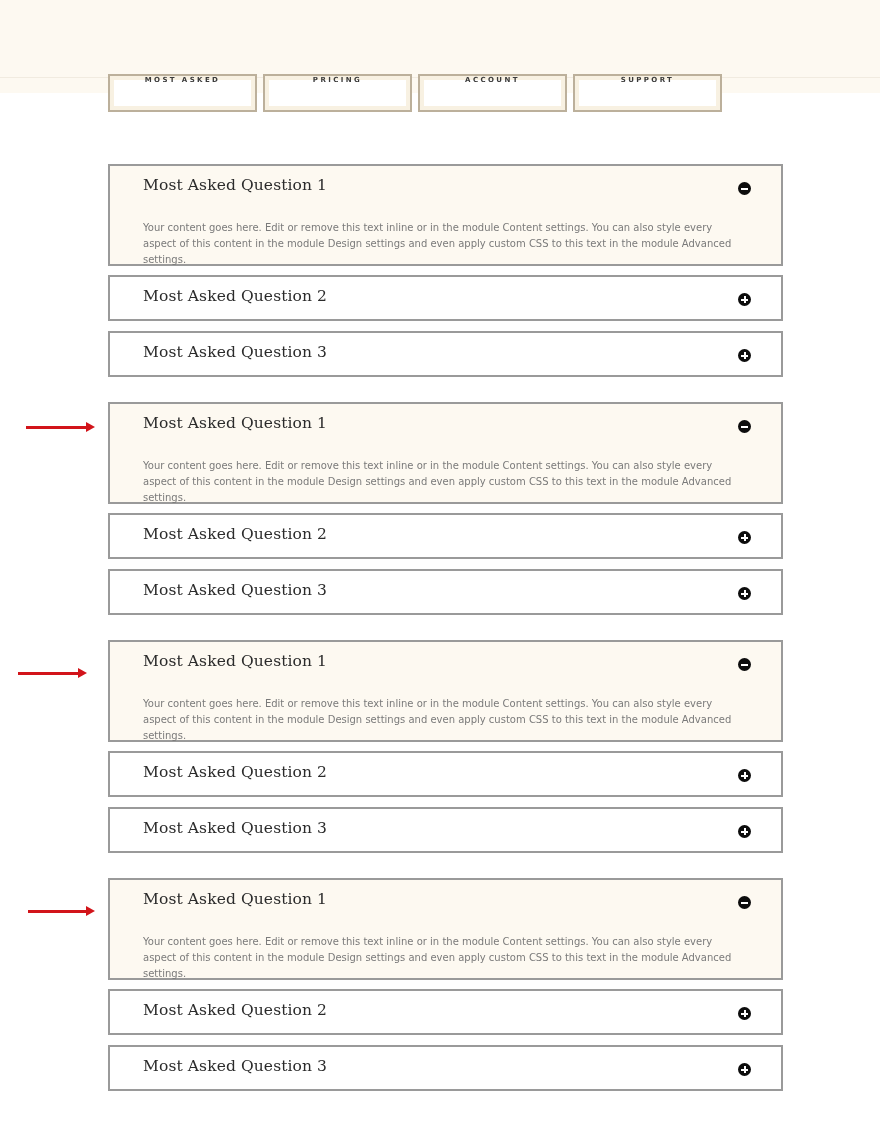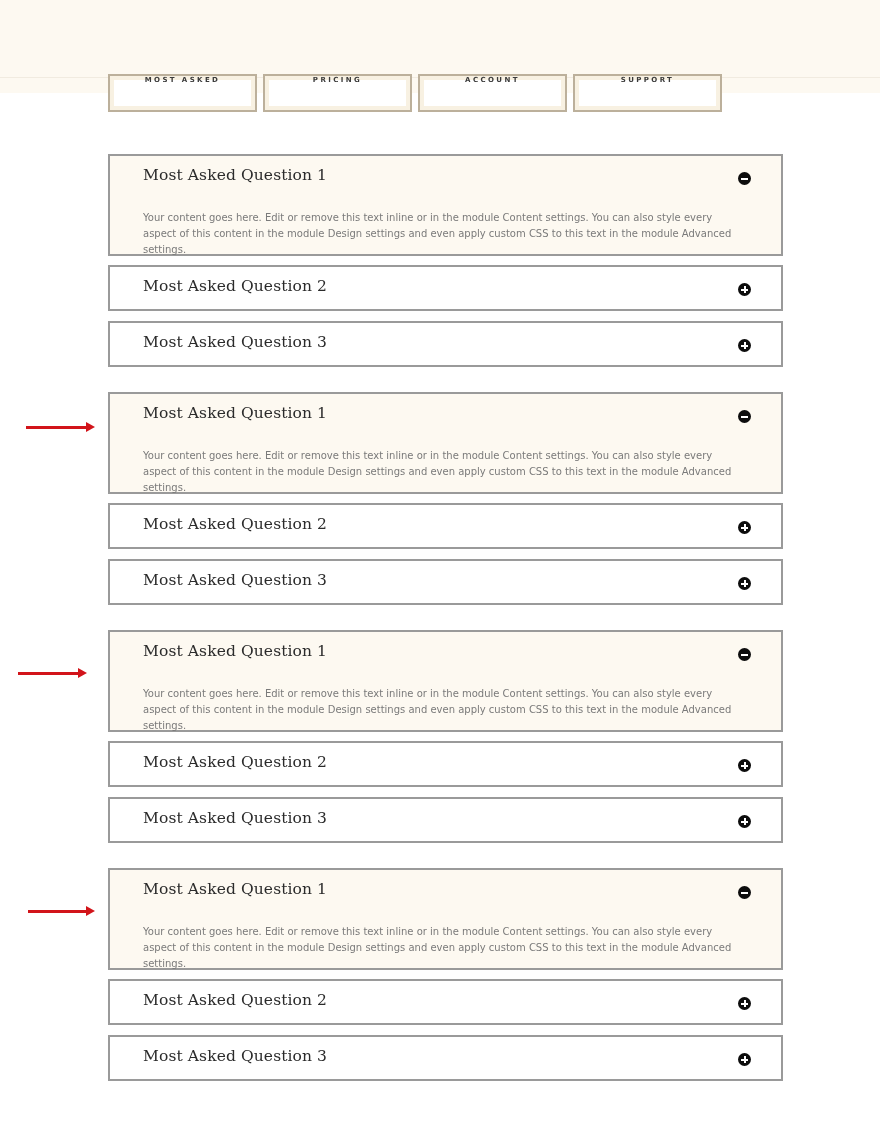--- a/index.html
+++ b/index.html
@@ -27,20 +27,21 @@
       font-family: "DejaVu Sans", sans-serif; font-size: 7px; font-weight: bold;
       letter-spacing: 2.4px; color: #3a3a3a; text-transform: uppercase;
     }
 
     .faq { position: absolute; left: 108px; width: 675px; }
     .toggle {
       position: absolute; left: 0; width: 675px;
       border: 2px solid #9a9a9a;
       background: #ffffff;
       cursor: pointer;
+      margin-top: 10px;
     }
     .toggle.open { background: #fdf9f1; }
     .toggle .title {
       position: absolute; left: 33px; top: 10px;
       font-family: "DejaVu Serif", "Liberation Serif", serif;
       font-size: 15.5px; color: #2b2b2b; letter-spacing: 0.1px;
     }
     .toggle .icon {
       position: absolute; right: 30px; top: 16px;
       width: 13px; height: 13px; border-radius: 50%; background: #0d0d0d;

